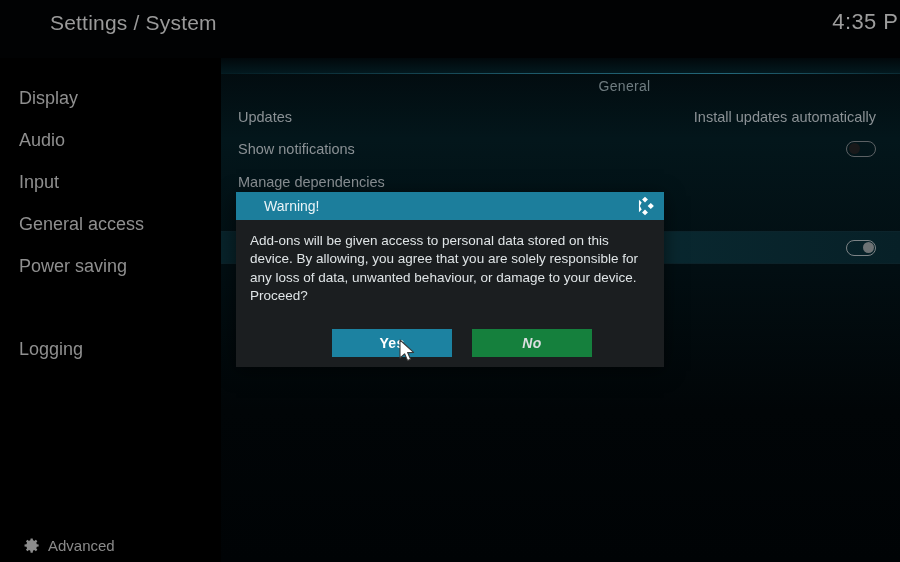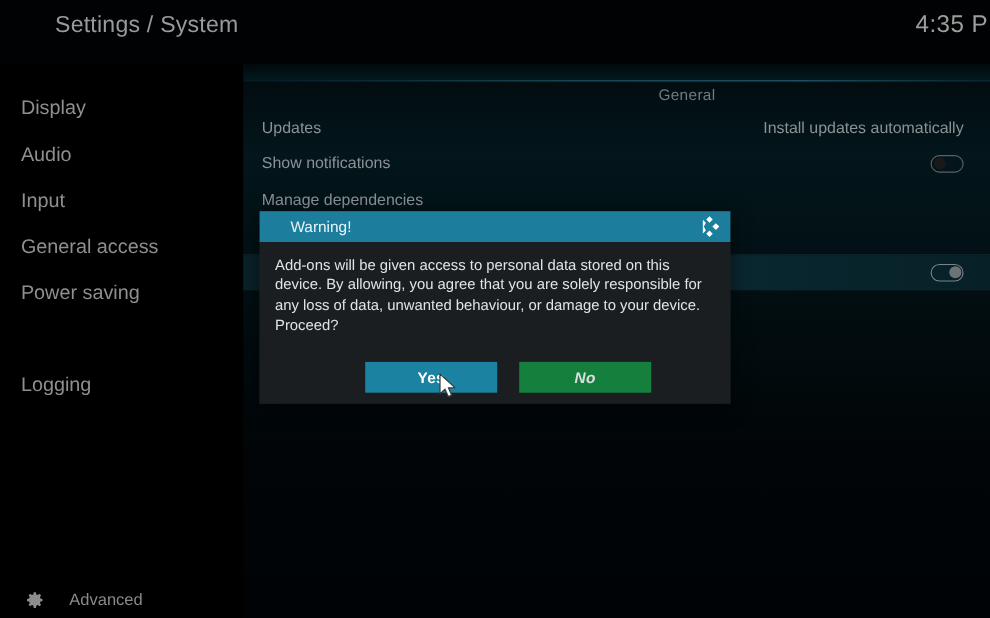--- a/index.html
+++ b/index.html
@@ -45,21 +45,21 @@
   .side-item .lbl {
     padding-left:19px; font-size:18px; color:#8f8f8f; white-space:nowrap;
   }
   .side-item.selected {
     background:linear-gradient(90deg,#071a1f 0%, #0a2028 55%, #06161b 100%);
   }
   .side-item.selected .lbl { color:#a3a3a3; }
 
   .advanced {
     position:absolute; left:22px; top:478px;
-    display:flex; align-items:center; gap:22px;
+    display:flex; align-items:center; gap:7px;
   }
   .advanced .gear { width:19px; height:19px; display:block; }
   .advanced .lbl { font-size:15px; color:#8a8a8a; white-space:nowrap; }
 
   
   .content {
     position:absolute; left:221px; top:58px; width:679px; height:504px;
     background:linear-gradient(180deg,#020a0d 0%, #03161b 16%, #020e12 42%, #010507 70%, #000305 100%);
     overflow:hidden;
   }

